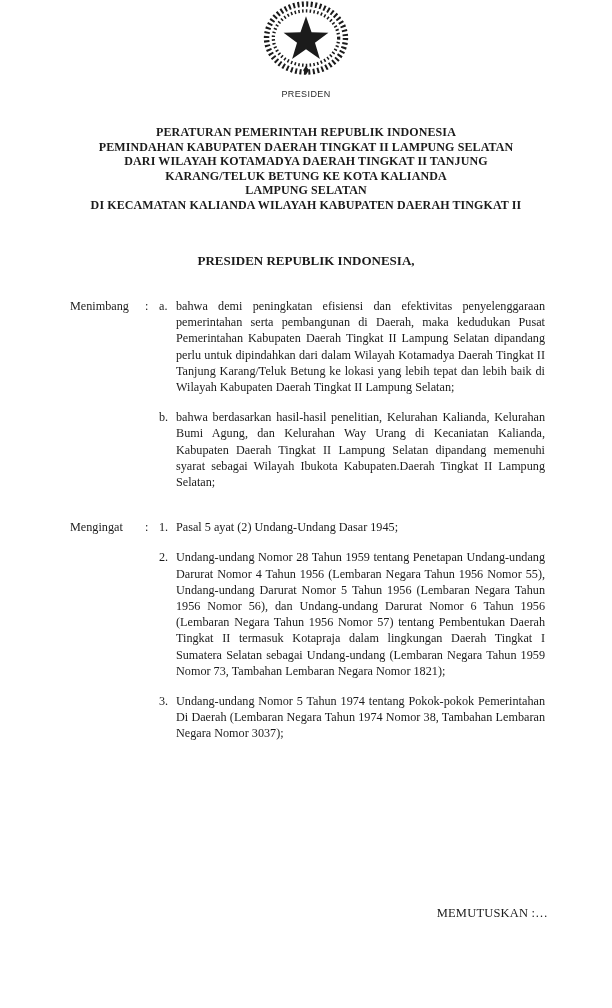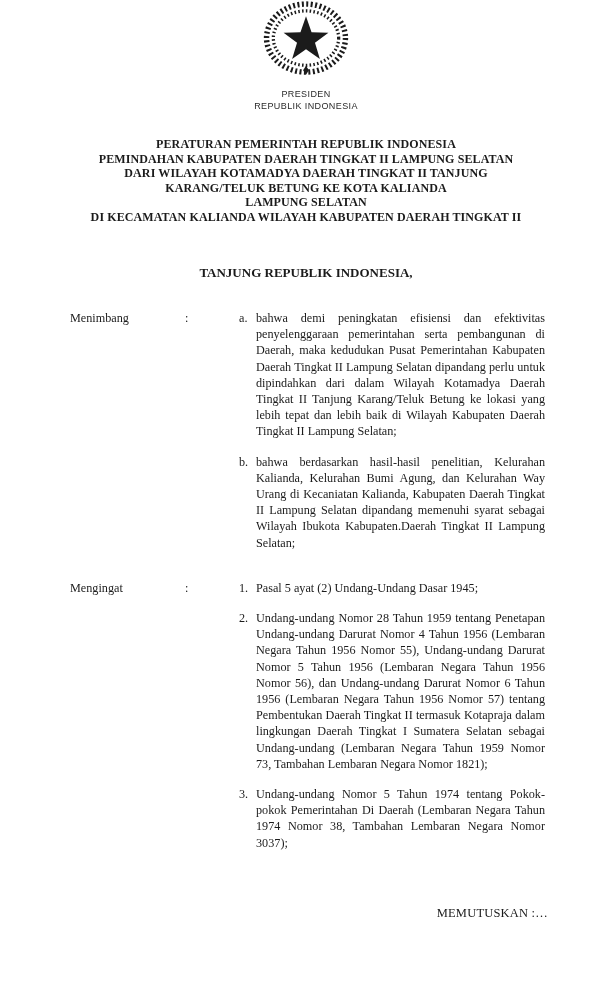--- a/index.html
+++ b/index.html
@@ -44,21 +44,20 @@
   }
   .content {
     padding: 0 67px 0 70px;
     font-size: 12.2px;
     line-height: 16.2px;
   }
   .section {
     display: flex;
     align-items: flex-start;
     margin-top: 29px;
-    gap: 40px;
   }
   .sec-label { width: 75px; flex: none; }
   .sec-colon { width: 14px; flex: none; }
   .sec-items { flex: 1; min-width: 0; }
   .item { display: flex; align-items: flex-start; margin-bottom: 14px; }
   .item:last-child { margin-bottom: 0; }
   .item-marker { width: 17px; flex: none; }
   .item-text { flex: 1; text-align: justify; text-justify: inter-word; }
   .decision {
     position: absolute;
@@ -75,34 +74,33 @@
 
   <div class="seal-wrap">
     <svg class="seal-svg" viewBox="0 0 100 86" aria-hidden="true">
       <ellipse cx="50" cy="42" rx="43.5" ry="37.5" fill="none" stroke="#1b1b1b" stroke-width="6" stroke-dasharray="2.2 2.7"></ellipse>
       <ellipse cx="50" cy="42" rx="36" ry="30" fill="none" stroke="#1b1b1b" stroke-width="3.6" stroke-dasharray="1.7 2.5"></ellipse>
       <polygon fill="#1b1b1b" points="50,18 56.1,35.6 74.7,36 59.9,47.2 65.3,65 50,54.4 34.7,65 40.1,47.2 25.3,36 43.9,35.6"></polygon>
       <polygon fill="#1b1b1b" points="50,72.5 53.2,77.5 50,82.5 46.8,77.5"></polygon>
     </svg>
     <div class="seal-caption">
       <div>PRESIDEN</div>
-      <div>REPUBLIK INDONESIA</div>
     </div>
   </div>
 
   <div class="title-block">
     <div>PERATURAN PEMERINTAH REPUBLIK INDONESIA</div>
     <div>PEMINDAHAN KABUPATEN DAERAH TINGKAT II LAMPUNG SELATAN</div>
     <div>DARI WILAYAH KOTAMADYA DAERAH TINGKAT II TANJUNG</div>
     <div>KARANG/TELUK BETUNG KE KOTA KALIANDA</div>
     <div>LAMPUNG SELATAN</div>
     <div>DI KECAMATAN KALIANDA WILAYAH KABUPATEN DAERAH TINGKAT II</div>
   </div>
 
-  <div class="salutation">TANJUNG REPUBLIK INDONESIA,</div>
+  <div class="salutation">PRESIDEN REPUBLIK INDONESIA,</div>
 
   <div class="content">
 
     <div class="section">
       <div class="sec-label">Menimbang</div>
       <div class="sec-colon">:</div>
       <div class="sec-items">
         <div class="item">
           <span class="item-marker">a.</span>
           <div class="item-text">bahwa demi peningkatan efisiensi dan efektivitas penyelenggaraan pemerintahan serta pembangunan di Daerah, maka kedudukan Pusat Pemerintahan Kabupaten Daerah Tingkat II Lampung Selatan dipandang perlu untuk dipindahkan dari dalam Wilayah Kotamadya Daerah Tingkat II Tanjung Karang/Teluk Betung ke lokasi yang lebih tepat dan lebih baik di Wilayah Kabupaten Daerah Tingkat II Lampung Selatan;</div>

